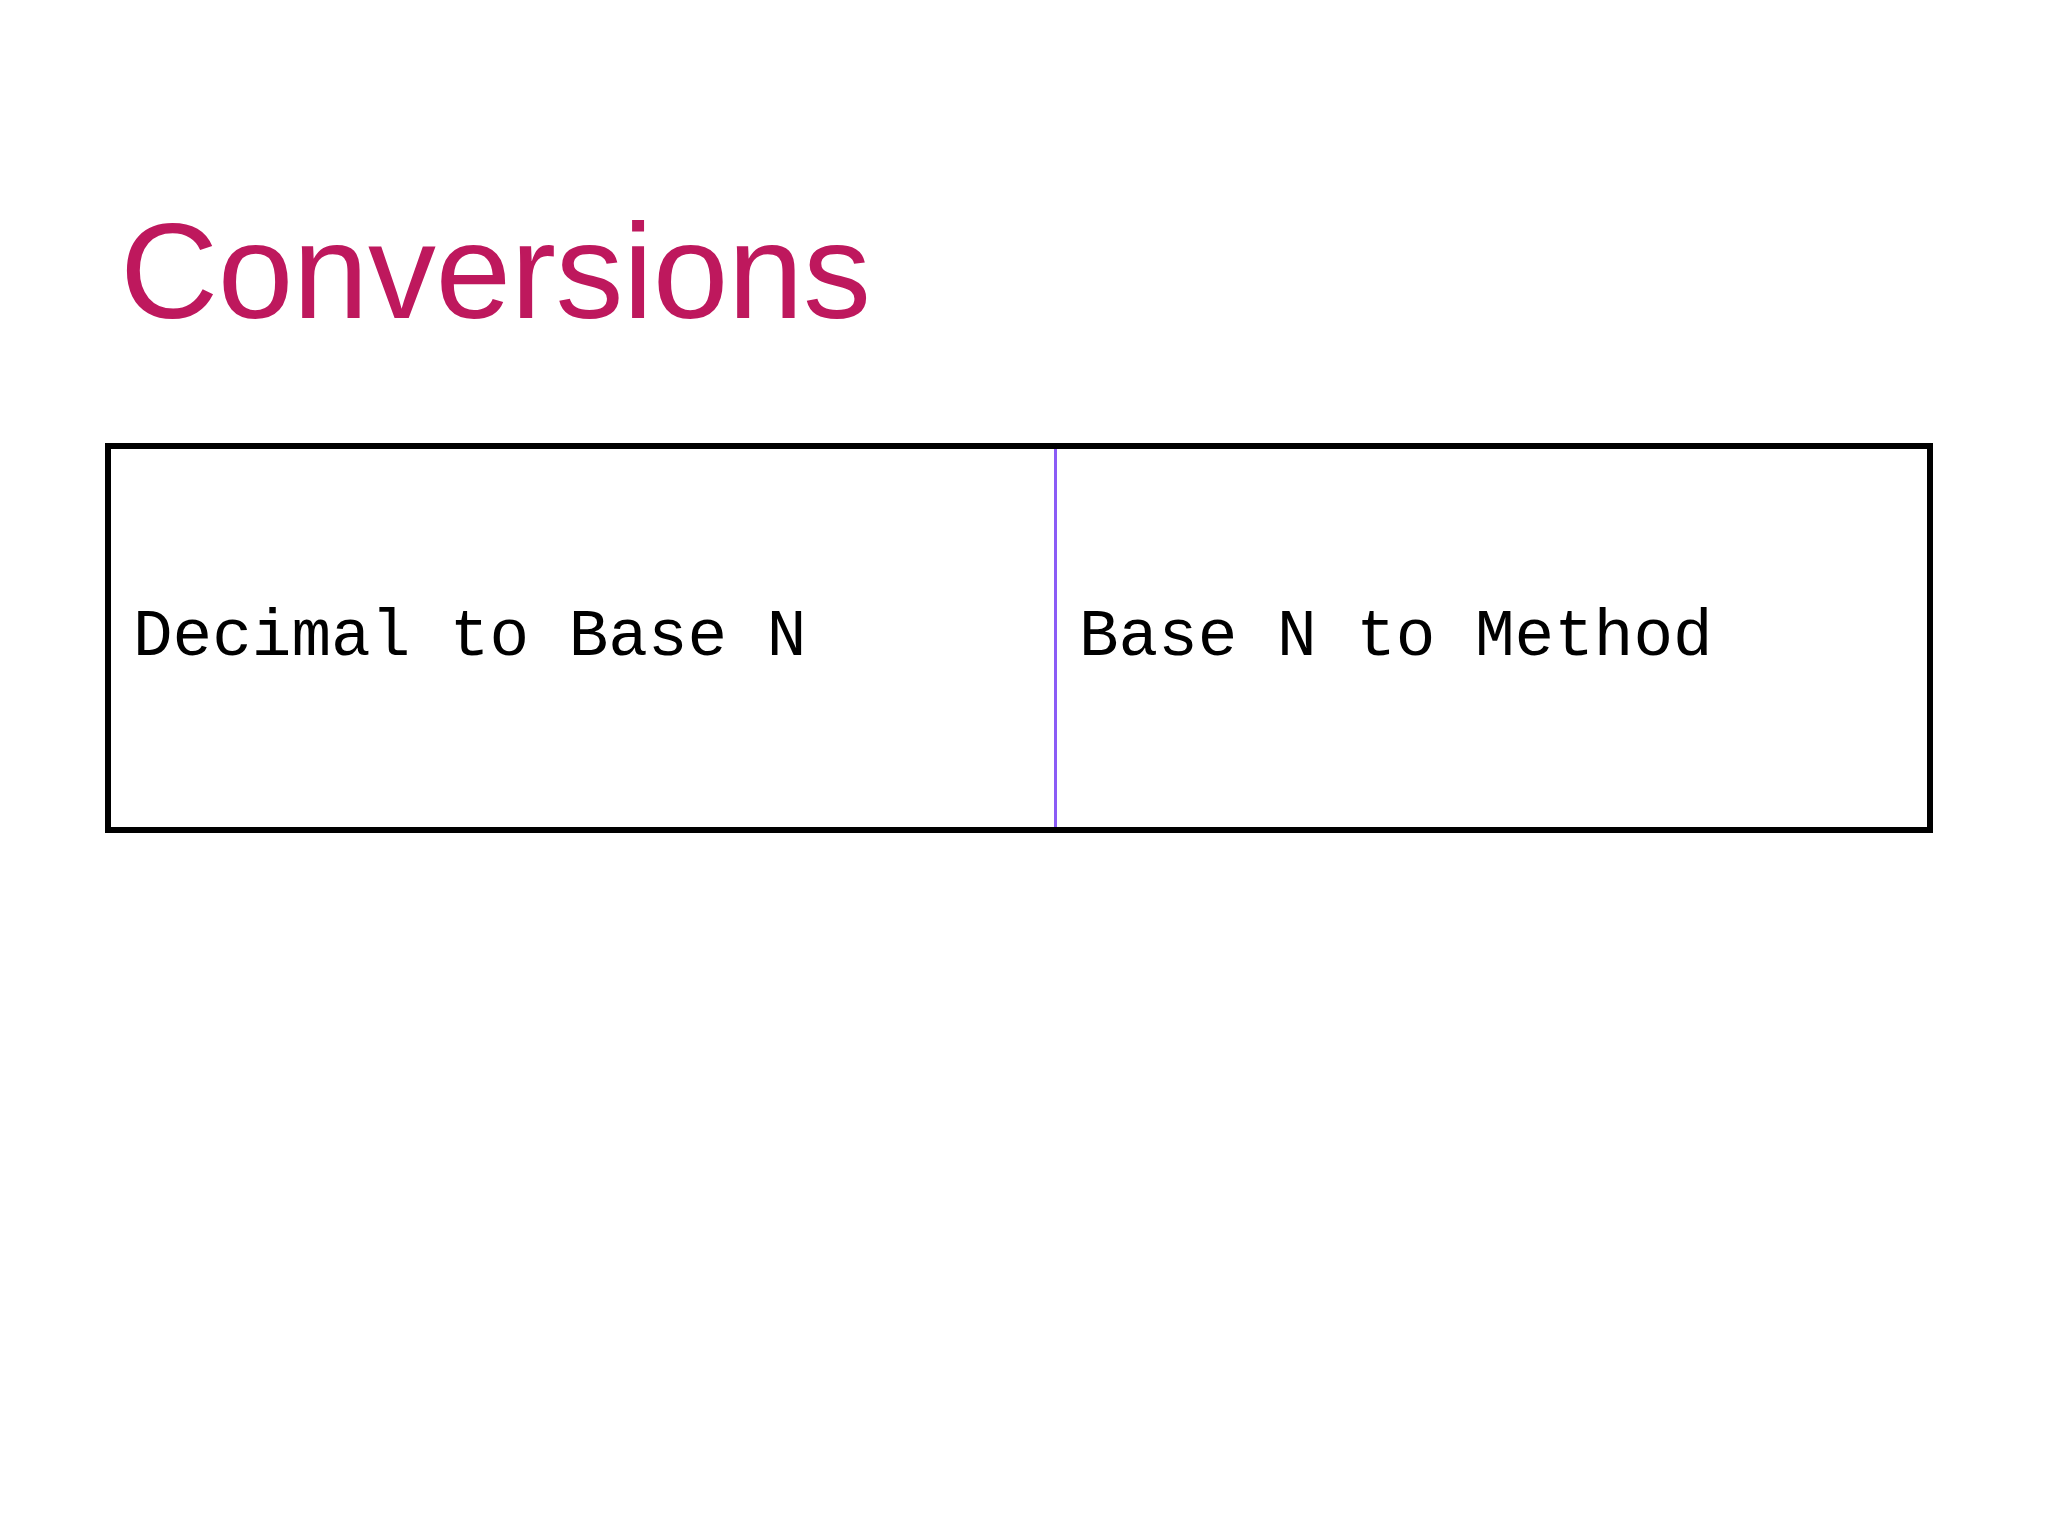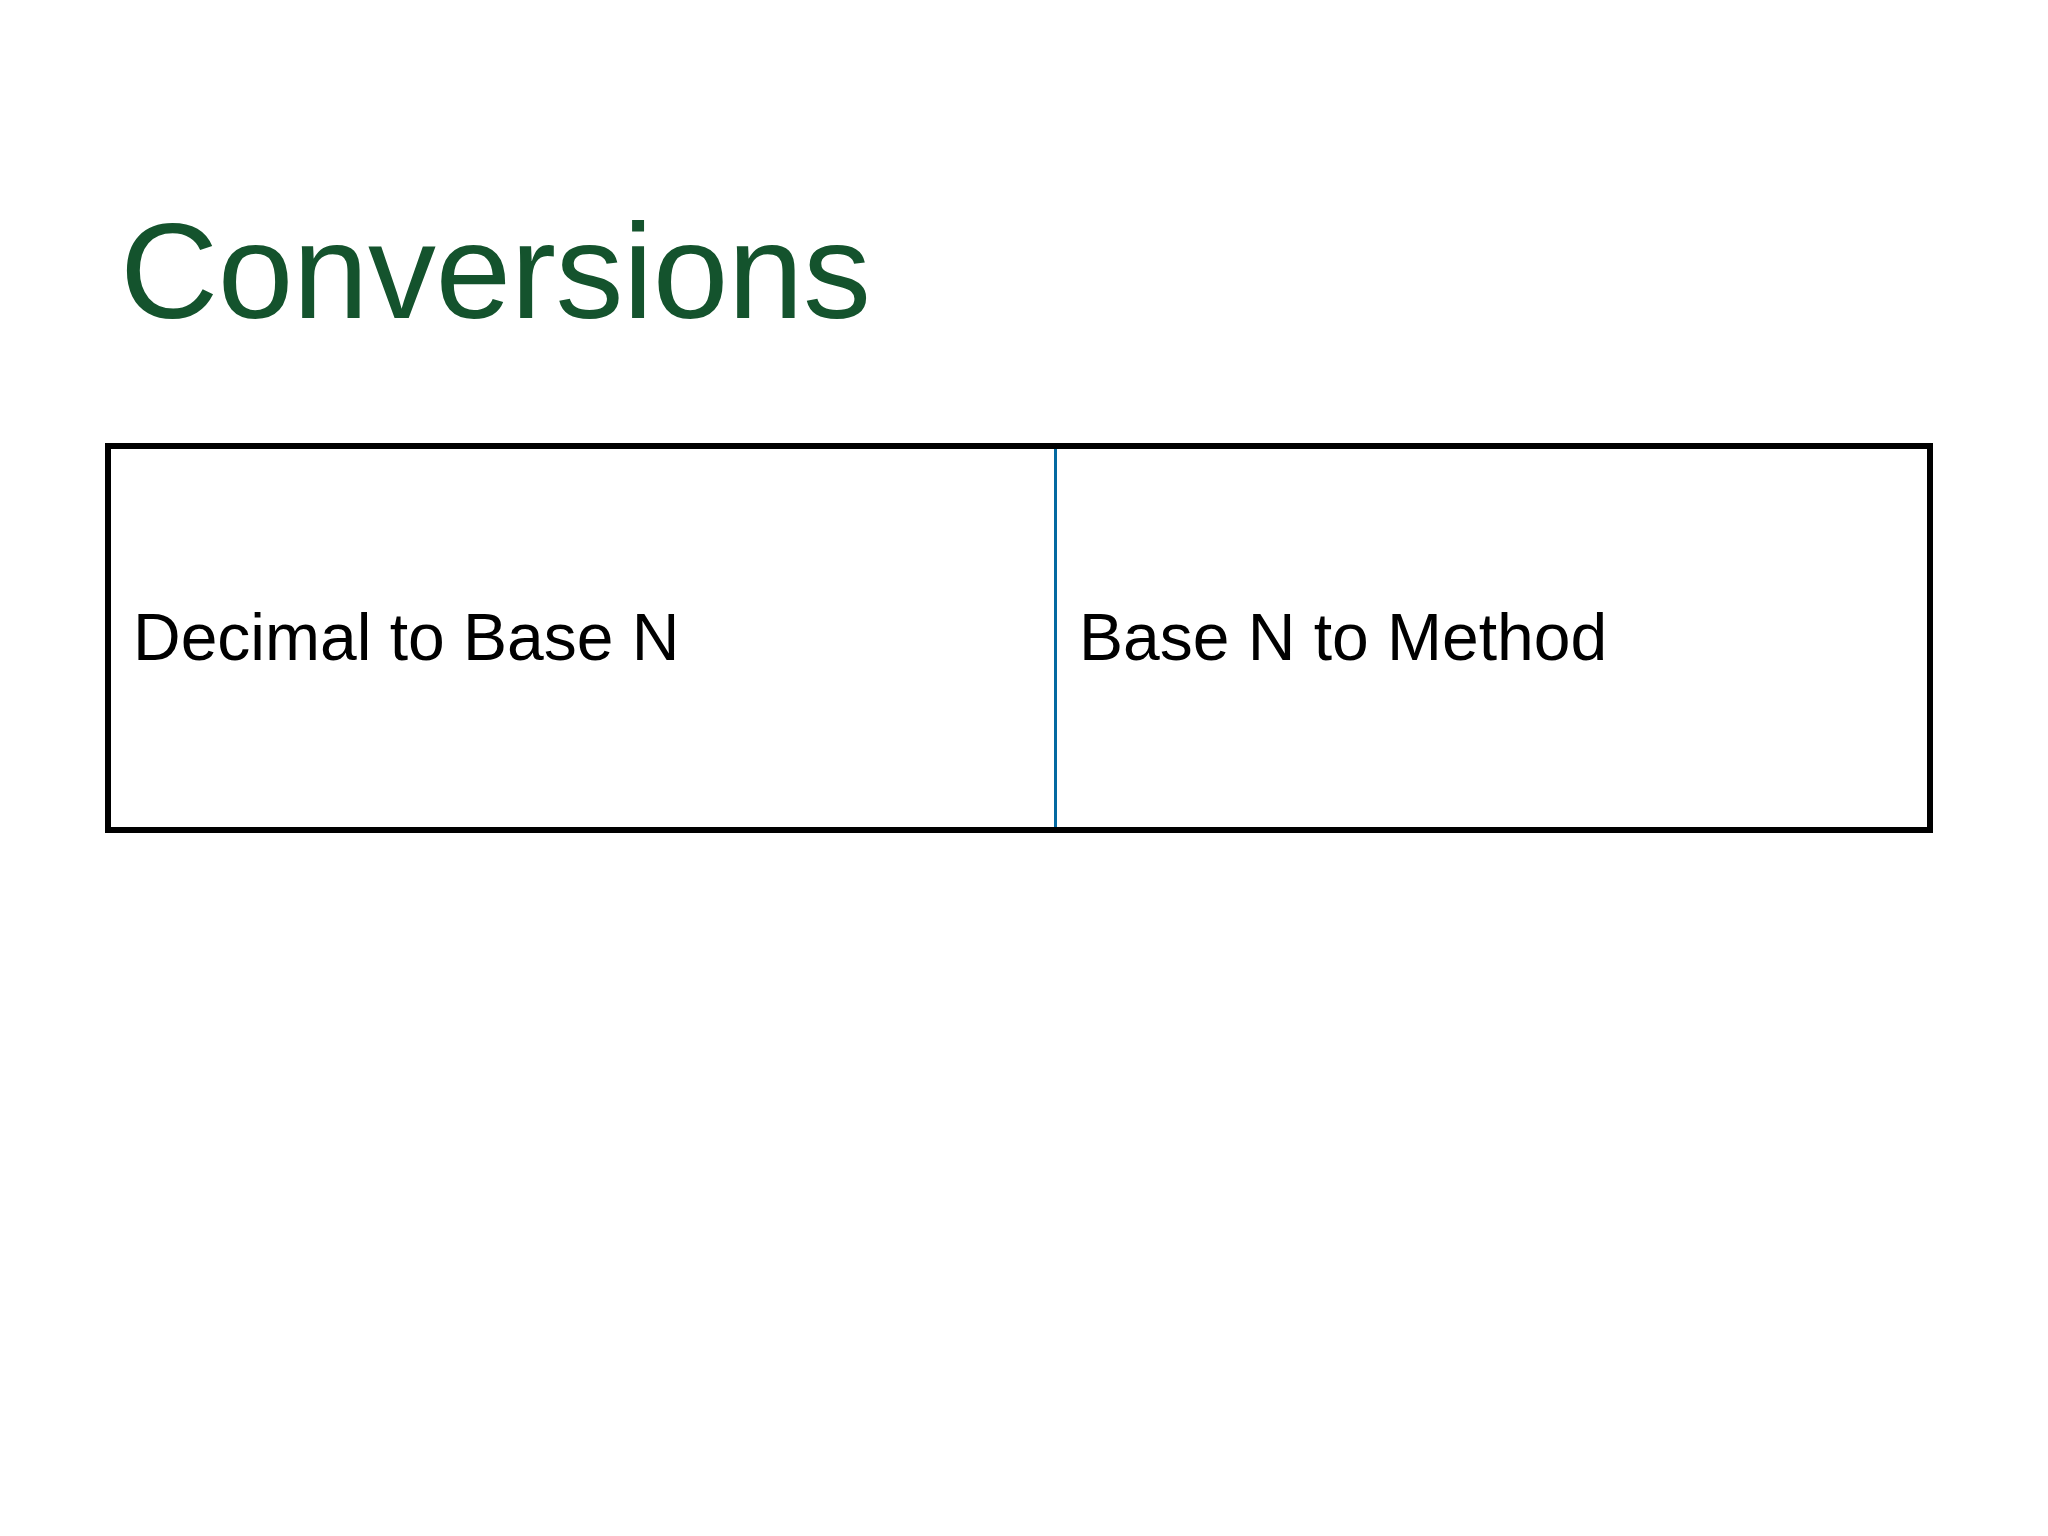--- a/index.html
+++ b/index.html
@@ -23,21 +23,21 @@
 
   
   .slide-title {
     position: absolute;
     left: 120px;
     top: 112px;
     width: 1700px;
     font-size: 136px;
     line-height: 1.0;
     font-weight: normal;
-    color: #14532d;
+    color: #be185d;
     letter-spacing: -0.5px;
     white-space: nowrap;
   }
 
   
   .conv-table-wrap {
     position: absolute;
     left: 105px;
     top: 443px;
     width: 1828px;
@@ -50,26 +50,27 @@
     border-collapse: collapse;
     table-layout: fixed;
     border: 6px solid #000000;
     background: #ffffff;
   }
 
   .conv-table col.col-left  { width: 52%; }
   .conv-table col.col-right { width: 48%; }
 
   .conv-table td {
-    border: 3px solid #0369a1;
+    border: 3px solid #8b5cf6;
     padding: 0 0 0 22px;
     vertical-align: middle;
     color: #000000;
     font-size: 66px;
     line-height: 1.30;
+    font-family: Liberation Mono, monospace;
   }
 
   .row-head td {
     height: 150px;
     white-space: nowrap;
   }
 
   .row-body td {
     height: 232px;
     vertical-align: top;

